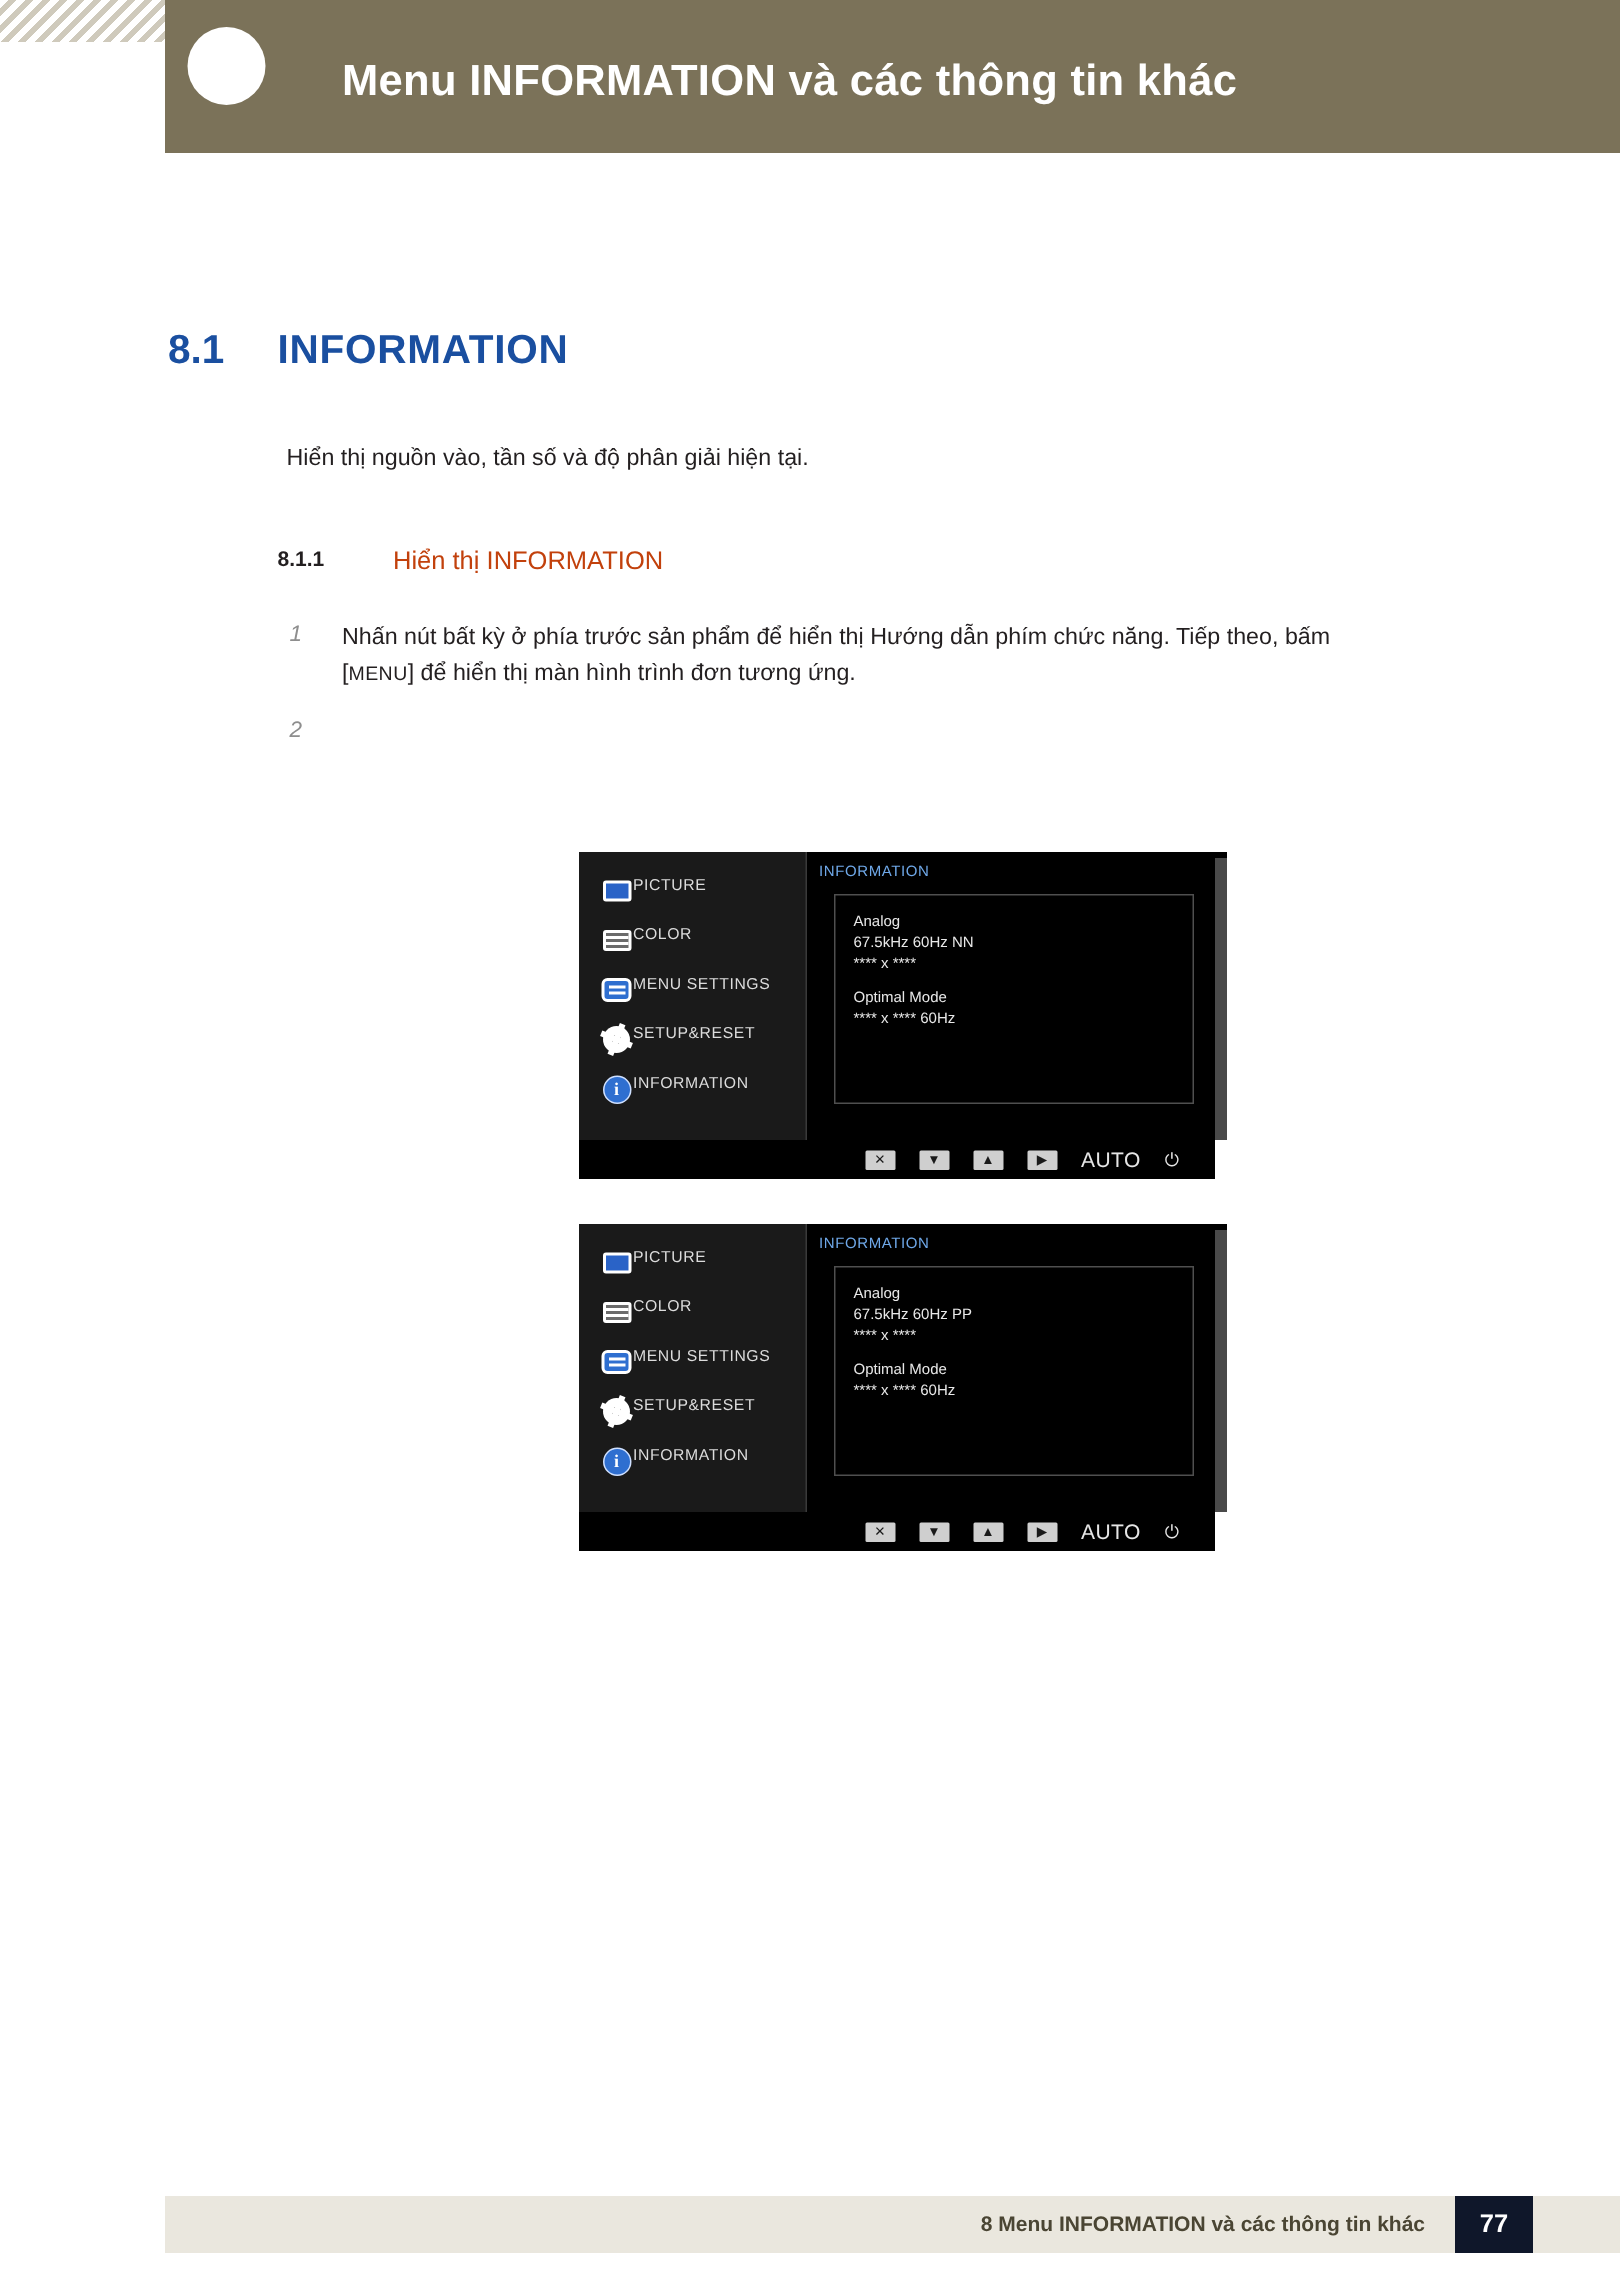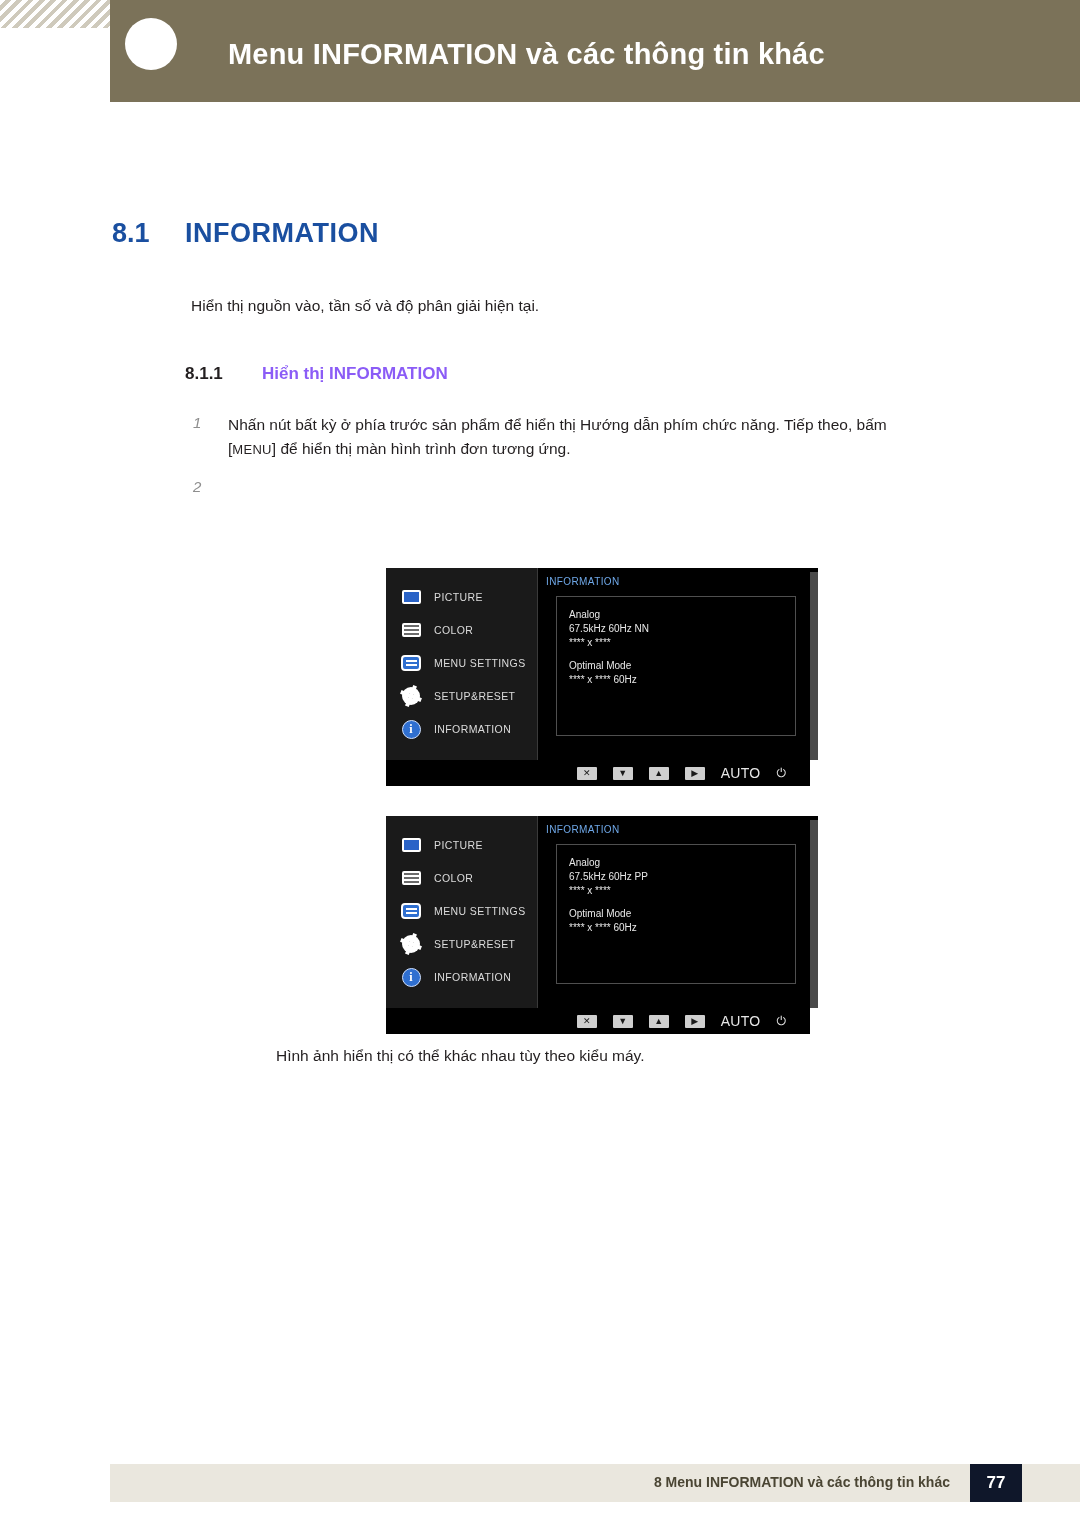--- a/index.html
+++ b/index.html
@@ -80,30 +80,30 @@
   .intro {
     position: absolute;
     left: 191px; top: 297px;
     font-size: 15.5px;
     color: #231f20;
   }
 
   .sub-num {
     position: absolute;
     left: 185px; top: 364px;
-    font-size: 17px;
+    font-size: 14px;
     font-weight: bold;
     color: #231f20;
   }
   .sub-title {
     position: absolute;
     left: 262px; top: 364px;
     font-size: 17px;
-    font-weight: bold;
-    color: #8b5cf6;
+    font-weight: normal;
+    color: #c2410c;
   }
 
   .step-num {
     position: absolute;
     font-size: 15px;
     color: #8e8e8e;
     font-style: italic;
   }
   .step-text {
     position: absolute;
@@ -152,22 +152,20 @@
     position: absolute;
     right: 0; top: 4px;
     width: 8px; height: 188px;
     background: #4a4a4a;
   }
   .osd-item {
     position: absolute;
     left: 14px;
     height: 26px;
     display: flex;
-    align-items: center;
-    gap: 12px;
   }
   .osd-item .lbl {
     color: #dcdcdc;
     font-size: 10.5px;
     letter-spacing: 0.4px;
     white-space: nowrap;
   }
   .ico {
     width: 22px; height: 20px;
     display: flex; align-items: center; justify-content: center;
@@ -462,19 +460,18 @@
     <div class="osd-bar">
       <span class="btn-sq">✕</span>
       <span class="btn-sq">▼</span>
       <span class="btn-sq">▲</span>
       <span class="btn-sq">▶</span>
       <span class="bar-auto">AUTO</span>
       <span class="bar-pwr">⏻</span>
     </div>
   </div>
 
-  <div class="caption">Hình ảnh hiển thị có thể khác nhau tùy theo kiểu máy.</div>
 
   <div class="footer-bar"></div>
   <div class="footer-text">8 Menu INFORMATION và các thông tin khác</div>
   <div class="footer-page">77</div>
 
 </div>
 
 </body></html>

